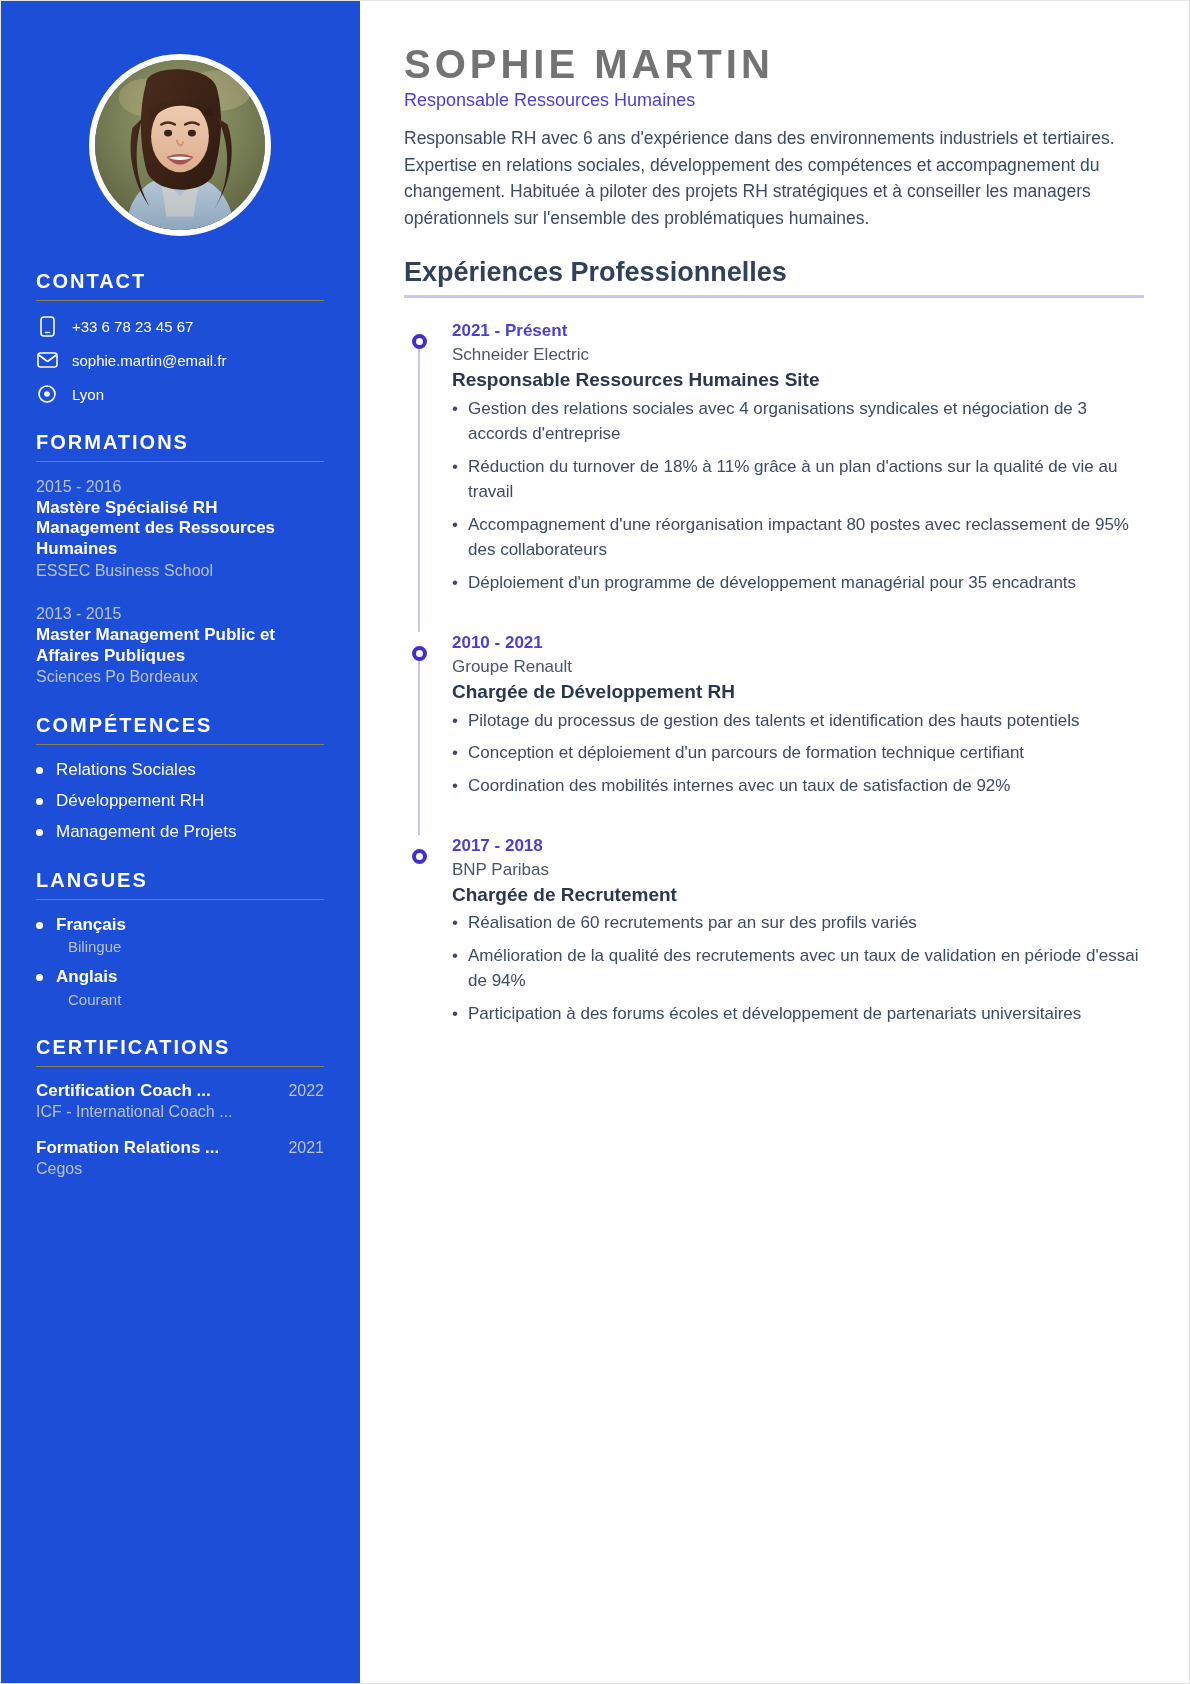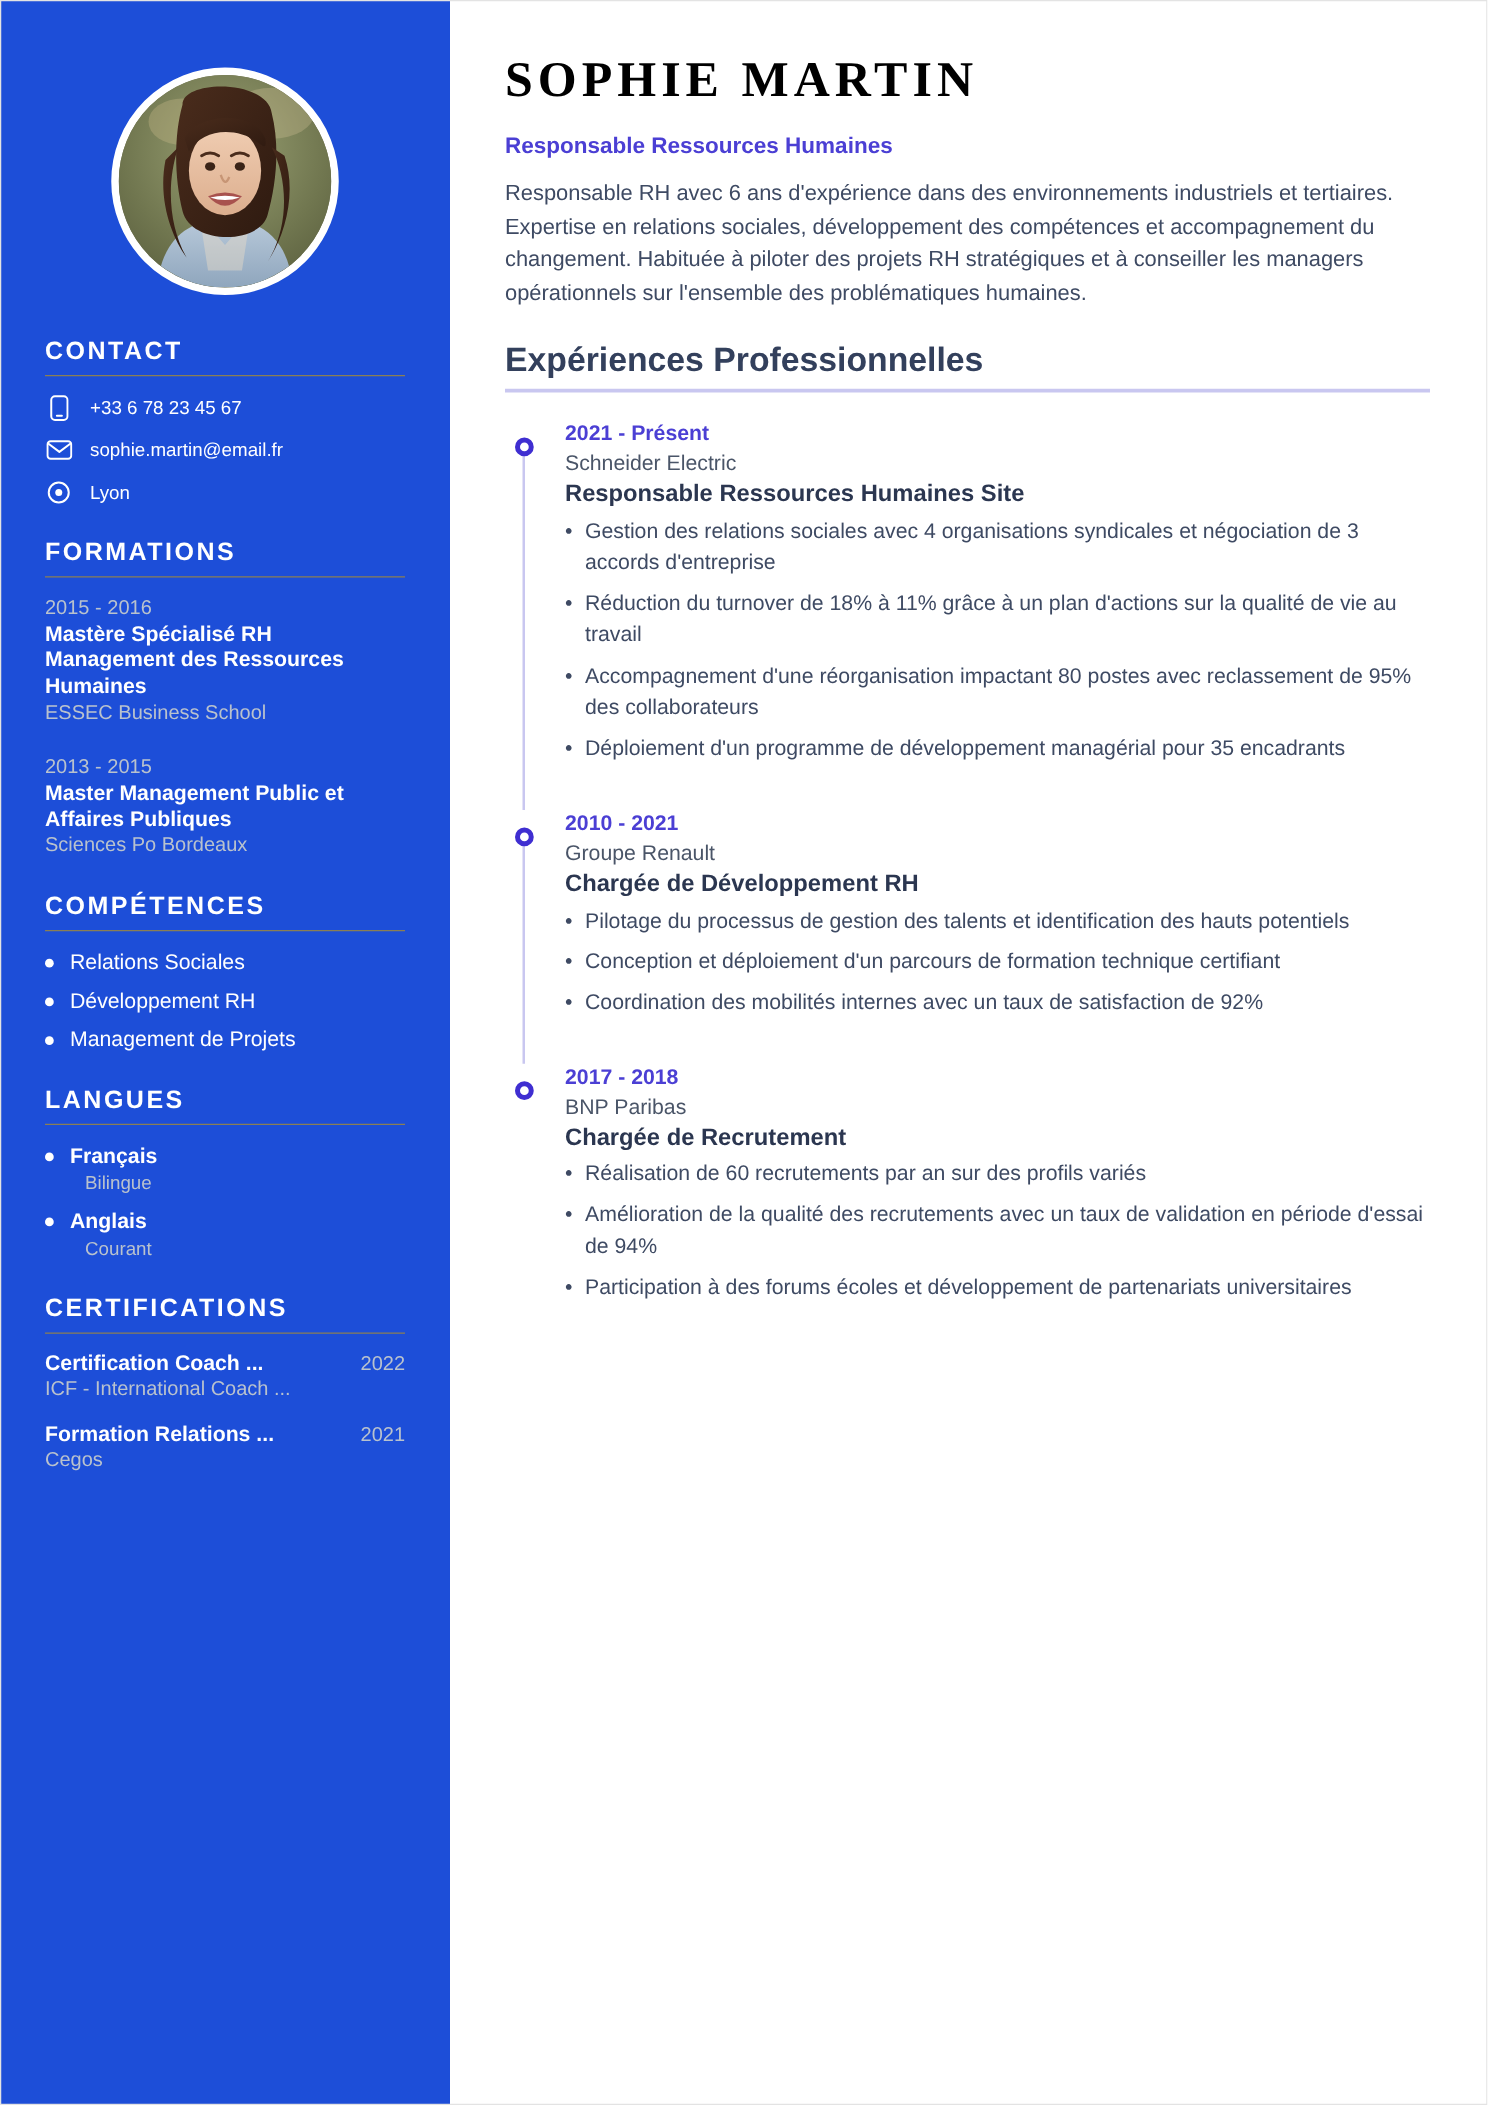--- a/index.html
+++ b/index.html
@@ -165,28 +165,27 @@
 
   
   .main {
     flex: 1;
     padding: 42px 46px 40px 44px;
   }
   .name {
     font-size: 40px;
     font-weight: bold;
     letter-spacing: 4px;
-    color: #000000;
+    color: #737373;
     line-height: 1.1;
-    margin-bottom: 20px;
-    font-family: Liberation Serif, serif;
+    margin-bottom: 4px;
   }
   .job-title {
     font-size: 18px;
-    font-weight: bold;
+    font-weight: normal;
     color: #4b3fd4;
     margin-bottom: 14px;
   }
   .summary {
     font-size: 17.5px;
     color: #3e4a63;
     line-height: 1.52;
     margin-bottom: 26px;
   }
   .sec-title {

